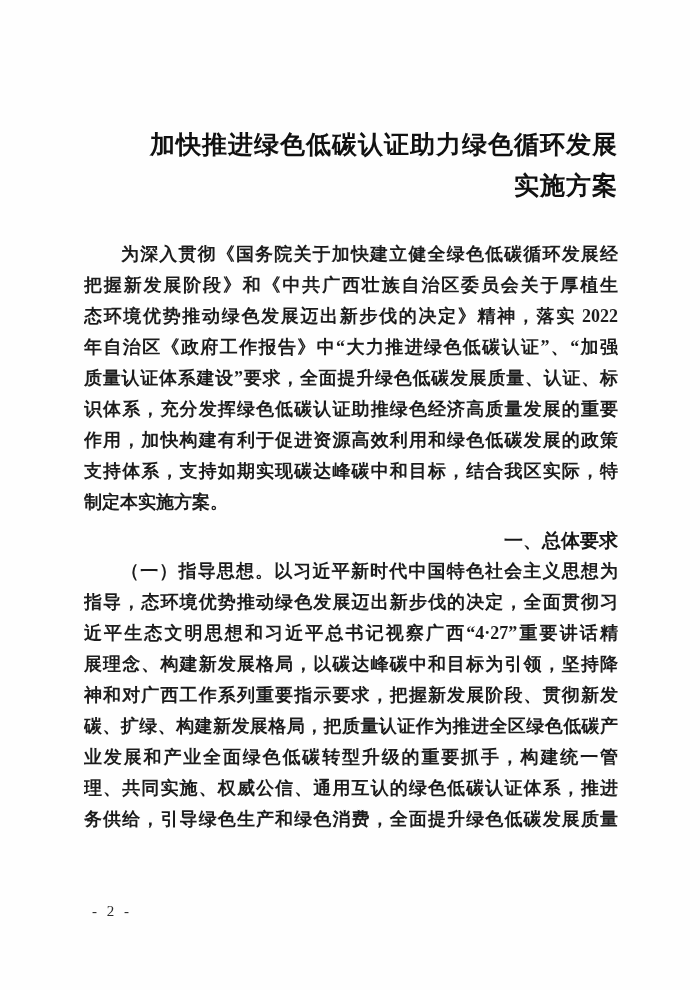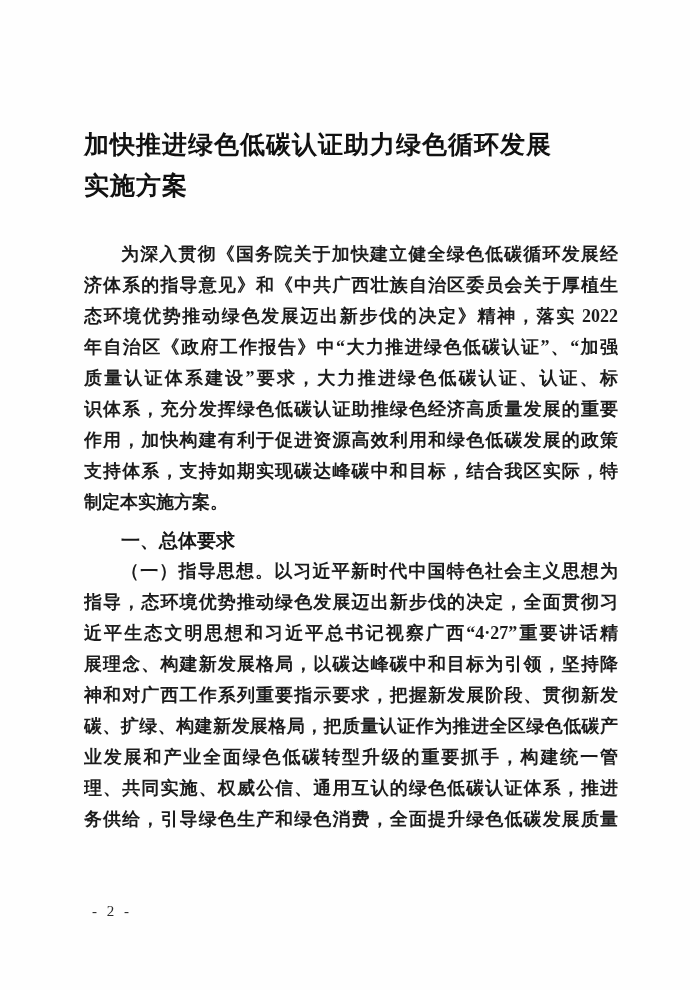--- a/index.html
+++ b/index.html
@@ -15,21 +15,21 @@
     color: #1c1c1c;
     font-family: "Liberation Serif", "DejaVu Serif", serif;
     overflow: hidden;
   }
   .doc-title {
     position: absolute;
     top: 124px;
     left: 84px;
     width: 534px;
     margin: 0;
-    text-align: left;
+    text-align: right;
     font-size: 25px;
     font-weight: 700;
     line-height: 41px;
     letter-spacing: 1px;
     color: #111111;
   }
   .title-line { display: block; }
   .doc-body {
     position: absolute;
     top: 239px;
@@ -52,20 +52,21 @@
   }
   .section-heading {
     margin-top: 7px;
     padding-left: 37px;
     line-height: 31px;
     height: 31px;
     font-family: "Liberation Sans", "DejaVu Sans", sans-serif;
     font-weight: 700;
     font-size: 19px;
     color: #161616;
+    text-align: right;
   }
   .page-number {
     position: absolute;
     left: 92px;
     top: 903px;
     font-size: 15px;
     letter-spacing: 3px;
     color: #2a2a2a;
     font-family: "Liberation Serif", "DejaVu Serif", serif;
   }
@@ -77,24 +78,24 @@
 
   <h1 class="doc-title">
     <span class="title-line">加快推进绿色低碳认证助力绿色循环发展</span>
     <span class="title-line">实施方案</span>
   </h1>
 
   <div class="doc-body">
 
     <div class="para">
       <div class="line indent">为深入贯彻《国务院关于加快建立健全绿色低碳循环发展经</div>
-      <div class="line">济体系的指导意见》和《中共广西壮族自治区委员会关于厚植生</div>
+      <div class="line">把握新发展阶段》和《中共广西壮族自治区委员会关于厚植生</div>
       <div class="line">态环境优势推动绿色发展迈出新步伐的决定》精神，落实 2022</div>
       <div class="line">年自治区《政府工作报告》中“大力推进绿色低碳认证”、“加强</div>
-      <div class="line">质量认证体系建设”要求，大力推进绿色低碳认证、认证、标</div>
+      <div class="line">质量认证体系建设”要求，全面提升绿色低碳发展质量、认证、标</div>
       <div class="line">识体系，充分发挥绿色低碳认证助推绿色经济高质量发展的重要</div>
       <div class="line">作用，加快构建有利于促进资源高效利用和绿色低碳发展的政策</div>
       <div class="line">支持体系，支持如期实现碳达峰碳中和目标，结合我区实际，特</div>
       <div class="line plain">制定本实施方案。</div>
     </div>
 
     <div class="section-heading">一、总体要求</div>
 
     <div class="para">
       <div class="line indent">（一）指导思想。以习近平新时代中国特色社会主义思想为</div>

